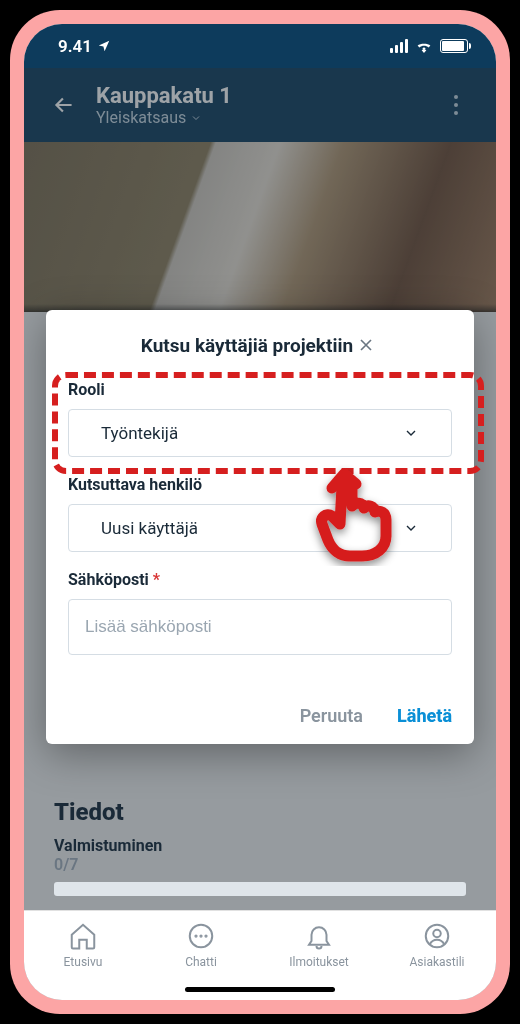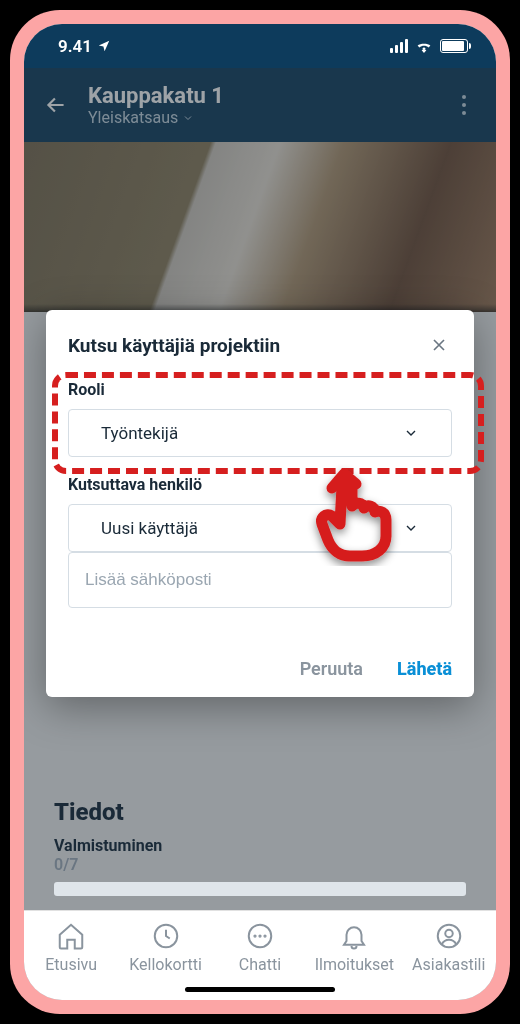--- a/index.html
+++ b/index.html
@@ -41,21 +41,21 @@
   .battery { width: 28px; height: 14px; border: 1.5px solid #fff; border-radius: 3px; position: relative; }
   .battery::after { content:""; position:absolute; right:-4px; top:3px; width:2px; height:6px; background:#fff; border-radius:0 2px 2px 0; }
   .battery .fill { position:absolute; left:1px; top:1px; bottom:1px; width:22px; background:#fff; border-radius:1px; }
   
   
   .app-header {
     height: 74px;
     background: #0d3b5c;
     display: flex;
     align-items: center;
-    padding: 0 18px;
+    padding: 0 26px;
     color: #fff;
     gap: 18px;
   }
   .back-btn { width: 28px; height: 28px; display:flex; align-items:center; justify-content:center; cursor:pointer; }
   .back-btn svg { stroke:#fff; }
   .header-titles { flex: 1; }
   .header-title { font-size: 22px; font-weight: 700; color: #fff; }
   .header-sub { font-size: 16px; color: #c3d4e0; display: flex; align-items: center; gap: 4px; }
   .header-sub svg { width: 12px; height: 12px; }
   .more-btn { width: 28px; display:flex; flex-direction:column; align-items:center; gap:4px; cursor:pointer; }
@@ -87,21 +87,21 @@
     position: absolute;
     bottom: 0; left: 0; right: 0;
     height: 90px;
     background: #fff;
     border-top: 1px solid #e1e1e1;
     display: flex;
     justify-content: space-around;
     align-items: flex-start;
     padding-top: 10px;
   }
-  .tab-item { display:flex; flex-direction:column; align-items:center; gap:4px; color:#8a949e; font-size:16px; cursor:pointer; width: 90px; }
+  .tab-item { display:flex; flex-direction:column; align-items:center; gap:4px; color:#8a949e; font-size:12px; cursor:pointer; width: 90px; }
   .tab-item svg { width: 30px; height: 30px; stroke:#8a949e; fill:none; stroke-width:1.6; }
   .home-indicator { position:absolute; bottom:8px; left:50%; transform:translateX(-50%); width:150px; height:5px; background:#000; border-radius:3px; }
   
   
   .overlay {
     position: absolute;
     top: 44px; left: 0; right: 0; bottom: 0;
     background: rgba(40,50,60,0.45);
     pointer-events: none;
   }
@@ -110,21 +110,21 @@
   .modal {
     position: absolute;
     top: 286px;
     left: 22px; right: 22px;
     background: #fff;
     border-radius: 6px;
     box-shadow: 0 10px 40px rgba(0,0,0,0.35);
     padding: 22px 22px 18px;
     pointer-events: auto;
   }
-  .modal-header { display:flex; justify-content:space-between; align-items:center; margin-bottom: 22px; }
+  .modal-header { display:flex; justify-content:center; align-items:center; margin-bottom: 22px; }
   .modal-title { font-size: 19px; font-weight: 700; color: #1a2a38; }
   .close-btn { width:26px; height:26px; cursor:pointer; display:flex; align-items:center; justify-content:center; color:#6a7682; }
   .close-btn svg { stroke:#6a7682; stroke-width:2; }
   
   .field-label { font-size: 16px; font-weight: 700; color: #1a2a38; margin: 18px 0 10px; }
   .field-label:first-of-type { margin-top: 0; }
   .req { color: #d93636; }
   
   .select-box {
     border: 1px solid #d5dde4;
@@ -266,20 +266,24 @@
       </div>
 
       <div class="field-label">Kutsuttava henkilö</div>
       <div class="select-box">
         <span>Uusi käyttäjä</span>
         <svg width="16" height="16" viewBox="0 0 24 24" fill="none" stroke-width="2">
             <path d="M6 9l6 6 6-6"></path>
           </svg>
       </div>
 
+      <div class="field-label">
+        <span>Sähköposti</span>
+        <span class="req">*</span>
+      </div>
       <input class="text-input" placeholder="Lisää sähköposti" style="">
 
       <div class="modal-actions">
         <div class="btn-cancel">Peruuta</div>
         <div class="btn-submit">Lähetä</div>
       </div>
     </div>
 
     <div class="highlight-box"></div>
     <div class="pointer-hand">
@@ -299,27 +303,20 @@
     <div class="tab-bar">
       <div class="tab-item">
         <svg viewBox="0 0 24 24">
             <path d="M3 11l9-8 9 8v10a1 1 0 01-1 1h-5v-7h-6v7H4a1 1 0 01-1-1V11z"></path>
           </svg>
         <span>Etusivu</span>
       </div>
       <div class="tab-item">
         <svg viewBox="0 0 24 24">
             <circle cx="12" cy="12" r="9"></circle>
-            <path d="M12 7v5l3 2"></path>
-          </svg>
-        <span>Kellokortti</span>
-      </div>
-      <div class="tab-item">
-        <svg viewBox="0 0 24 24">
-            <circle cx="12" cy="12" r="9"></circle>
             <circle cx="8" cy="12" r="0.5" fill="#8a949e"></circle>
             <circle cx="12" cy="12" r="0.5" fill="#8a949e"></circle>
             <circle cx="16" cy="12" r="0.5" fill="#8a949e"></circle>
           </svg>
         <span>Chatti</span>
       </div>
       <div class="tab-item">
         <svg viewBox="0 0 24 24">
             <path d="M18 16v-5a6 6 0 10-12 0v5l-2 3h16l-2-3zM10 20a2 2 0 004 0"></path>
           </svg>

